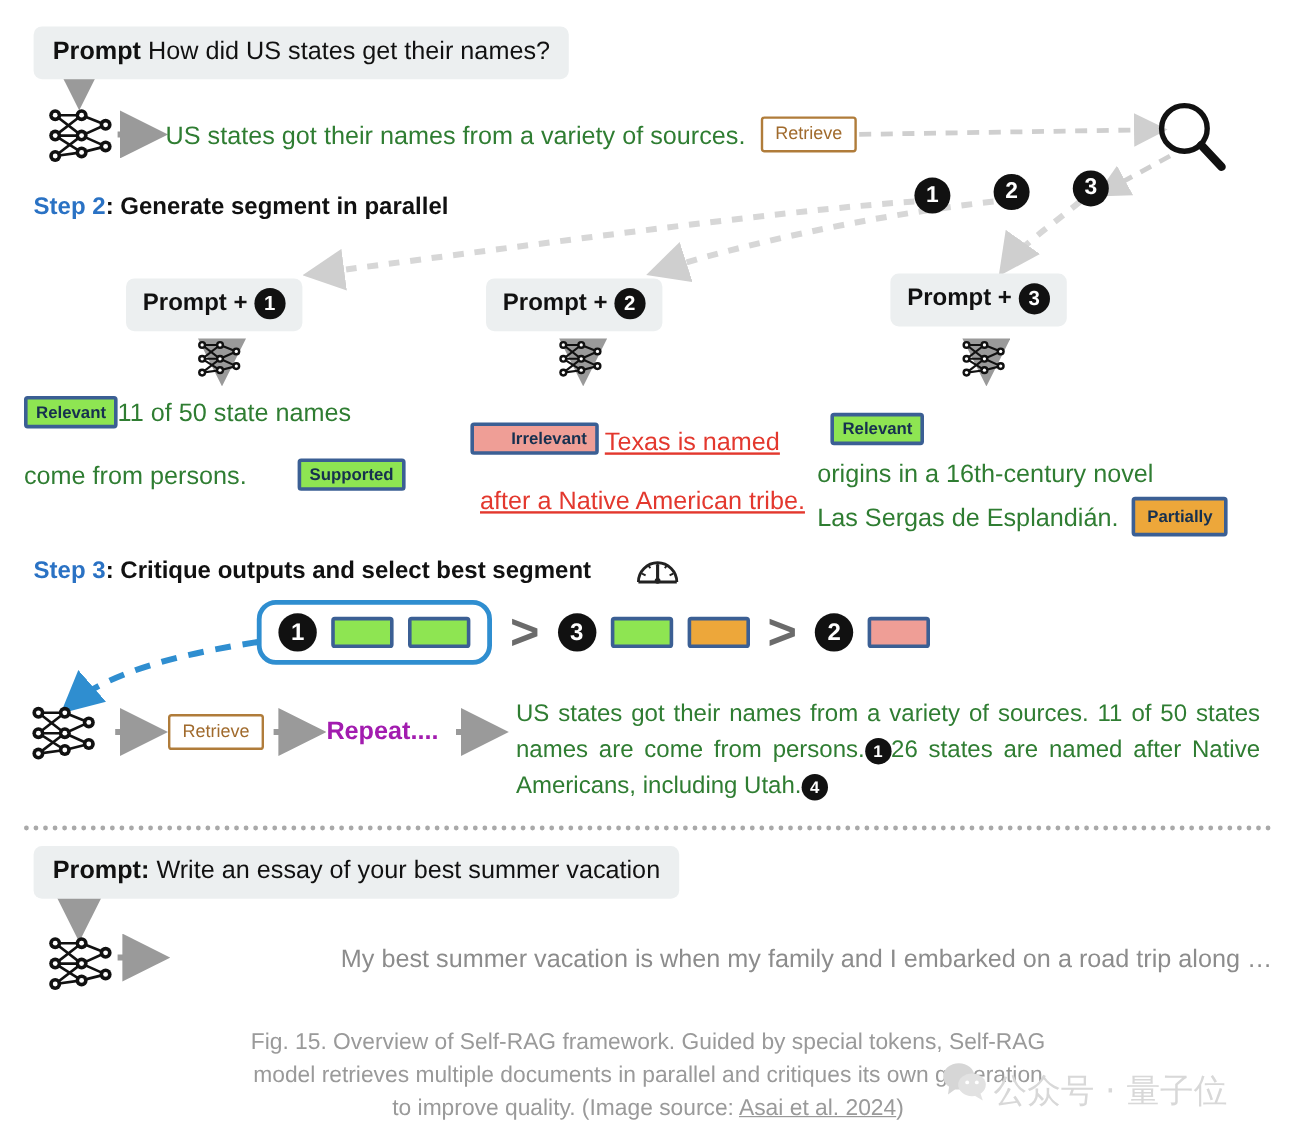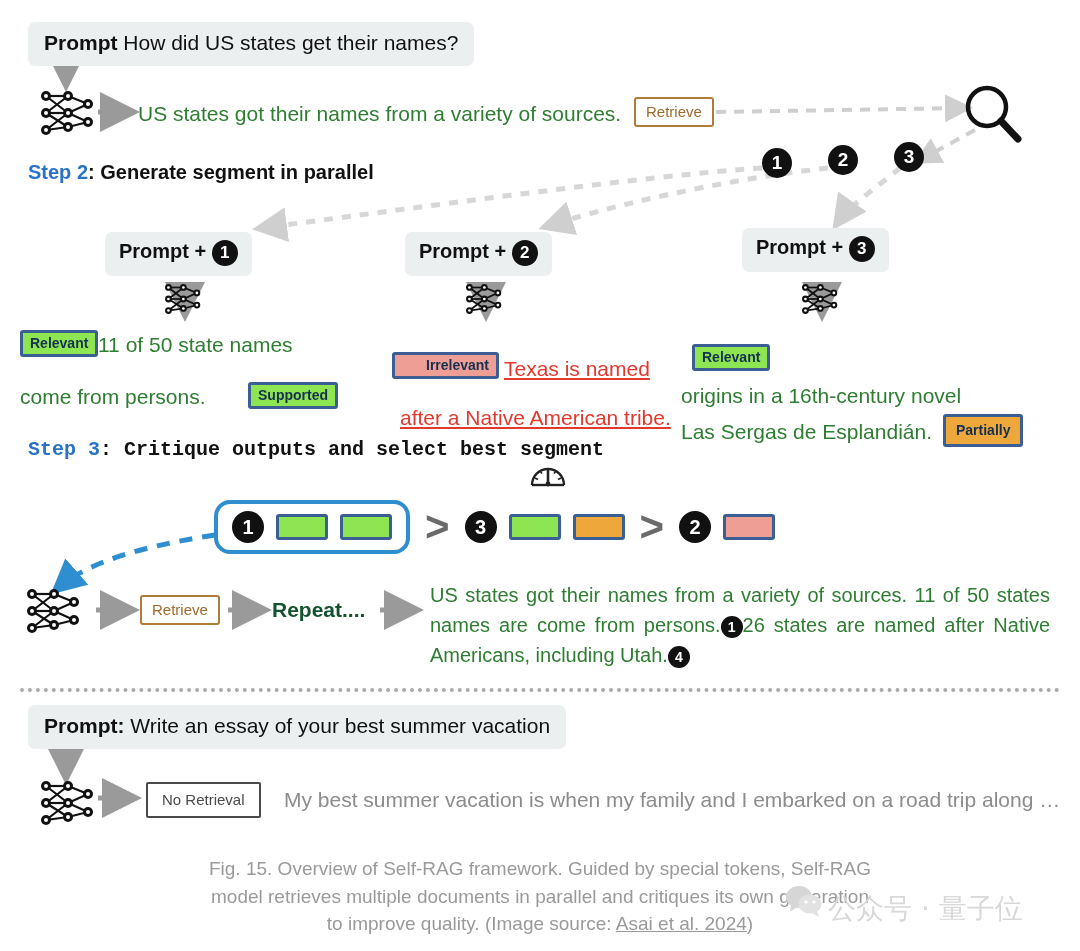--- a/index.html
+++ b/index.html
@@ -134,21 +134,21 @@
   .wm {
     color: #d8d8d8;
     font-size: 28px;
     font-family: "DejaVu Sans", sans-serif;
     white-space: nowrap;
   }
 
   .big-text { font-size: 21px; line-height: 1.32; }
   .flow-text { font-size: 20px; line-height: 1.5; }
   .underline-red { text-decoration: underline; }
-  .repeat { font-size: 21px; font-weight: bold; color: #14532d; white-space: nowrap; }
+  .repeat { font-size: 21px; font-weight: bold; color: #a21caf; white-space: nowrap; }
 
   .dotted-divider {
     width: 1040px; height: 0;
     border-top: 4px dotted #a9a9a9;
   }
 </style>
 </head>
 <body>
 
 <div id="root">
@@ -377,21 +377,21 @@
       <circle cx="54" cy="22" r="2"></circle>
         <circle cx="54" cy="40" r="2"></circle>
       </g>
   </svg>
 
   <div class="abs tag green" style="left:692px; top:344px;">Relevant</div>
   <div class="abs big-text green-text" style="left:681px; top:382px;">origins  in  a  16th-century  novel</div>
   <div class="abs big-text green-text" style="left:681px; top:418px;">Las Sergas de Esplandián.</div>
   <div class="abs tag orange" style="left:943px; top:414px; padding:6px 10px 7px 10px;">Partially</div>
 
-  <div class="abs step-head" style="left:28px; top:438px;font-family:Liberation Mono, monospace;">
+  <div class="abs step-head" style="left:28px; top:465px;">
     <span class="num">Step 3</span><span>: Critique outputs and select best segment</span>
   </div>
 
   <svg class="abs" style="left:528px; top:458px; width:40px; height:32px;" viewBox="0 0 40 32">
     <path d="M4,27 A16,16 0 0 1 36,27" fill="none" stroke="#222" stroke-width="2.4"></path>
     <line x1="4" y1="27" x2="36" y2="27" stroke="#222" stroke-width="2.4"></line>
     <line x1="20" y1="25" x2="20" y2="13" stroke="#222" stroke-width="2.6" stroke-linecap="round"></line>
     <circle cx="20" cy="26" r="2.4" fill="#222"></circle>
     <g stroke="#222" stroke-width="1.6">
       <line x1="7" y1="20" x2="10" y2="21.5"></line>
@@ -499,21 +499,20 @@
         <circle cx="12" cy="31" r="2"></circle>
         <circle cx="12" cy="48" r="2"></circle>
       <circle cx="34" cy="14" r="2"></circle>
         <circle cx="34" cy="31" r="2"></circle>
         <circle cx="34" cy="45" r="2"></circle>
       <circle cx="54" cy="22" r="2"></circle>
         <circle cx="54" cy="40" r="2"></circle>
       </g>
   </svg>
 
-  <div class="abs noretrieve-box" style="left:146px; top:782px;">No Retrieval</div>
 
   <div class="abs big-text grey-text" style="left:284px; top:786px;">My best summer vacation is when my family and I embarked on a road trip along …</div>
 
   <div class="abs caption" style="left:0; top:855px;">
     <div>Fig. 15. Overview of Self-RAG framework. Guided by special tokens, Self-RAG</div>
     <div>model retrieves multiple documents in parallel and critiques its own generation</div>
     <div>
       <span>to improve quality. (Image source: </span><u>Asai et al. 2024</u><span>)</span>
     </div>
   </div>

